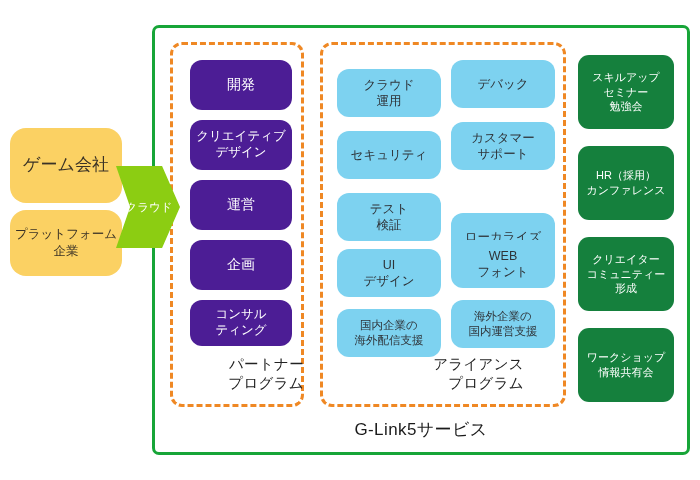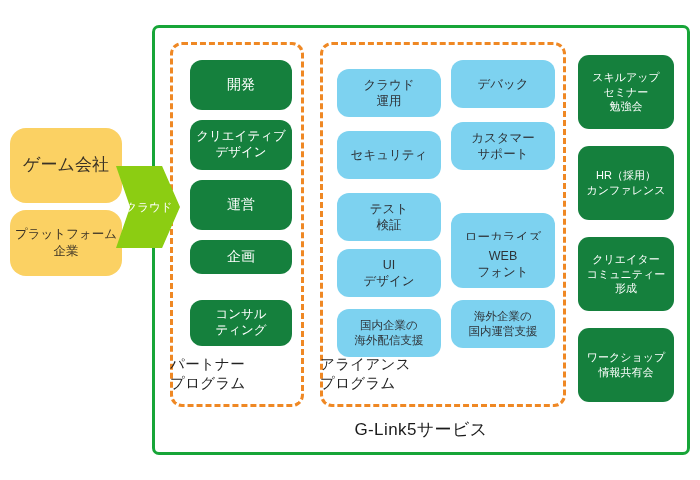--- a/index.html
+++ b/index.html
@@ -50,21 +50,21 @@
   .dashed-alliance {
     left: 320px;
     top: 42px;
     width: 246px;
     height: 365px;
   }
 
   
   .program-label {
     position: absolute;
-    text-align: left;
+    text-align: right;
     font-size: 14.5px;
     line-height: 1.32;
     color: #222222;
     letter-spacing: 0.3px;
     white-space: pre-line;
   }
   .label-partner {
     left: 170px;
     top: 355px;
     width: 134px;
@@ -136,21 +136,21 @@
     justify-content: center;
     color: #ffffff;
     font-size: 11.5px;
     letter-spacing: 0px;
     z-index: 4;
   }
   .service-arrow span { transform: translateX(1px); }
 
   
   .node.partner {
-    background: #15803d;
+    background: #4c1d95;
     color: #ffffff;
     left: 190px;
     width: 102px;
     font-size: 14px;
     line-height: 1.25;
   }
   .node.partner.small { font-size: 12.5px; }
 
   
   .node.alliance {
@@ -198,21 +198,21 @@
 プログラム</div>
 
   <div class="dashed-box dashed-alliance"></div>
   <div class="program-label label-alliance">アライアンス
 プログラム</div>
 
   <div class="node partner" style="top:60px; height:50px;">開発</div>
   <div class="node partner small" style="top:120px; height:50px;">クリエイティブ
 デザイン</div>
   <div class="node partner" style="top:180px; height:50px;">運営</div>
-  <div class="node partner" style="top:240px; height:34px;">企画</div>
+  <div class="node partner" style="top:240px; height:50px;">企画</div>
   <div class="node partner small" style="top:300px; height:46px;">コンサル
 ティング</div>
 
   <div class="node alliance alliance-col1" style="top:60px;">クラウド
 運用</div>
   <div class="node alliance alliance-col2" style="top:60px;">デバック</div>
 
   <div class="node alliance alliance-col1" style="top:122px;">セキュリティ</div>
   <div class="node alliance alliance-col2" style="top:122px;">カスタマー
 サポート</div>

